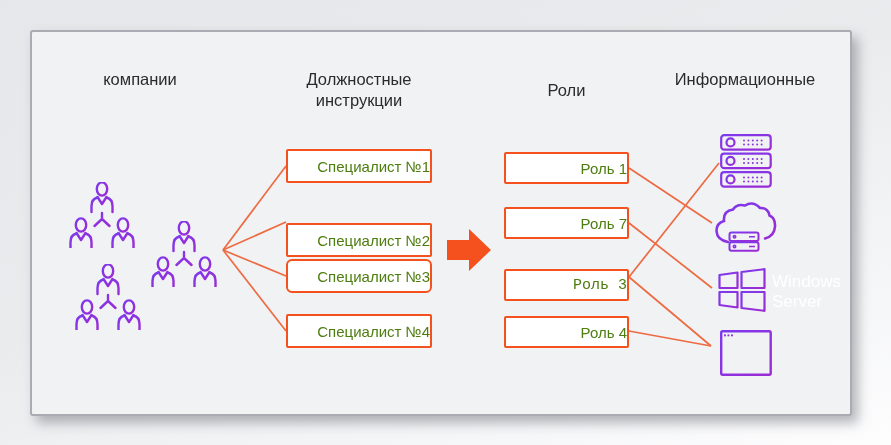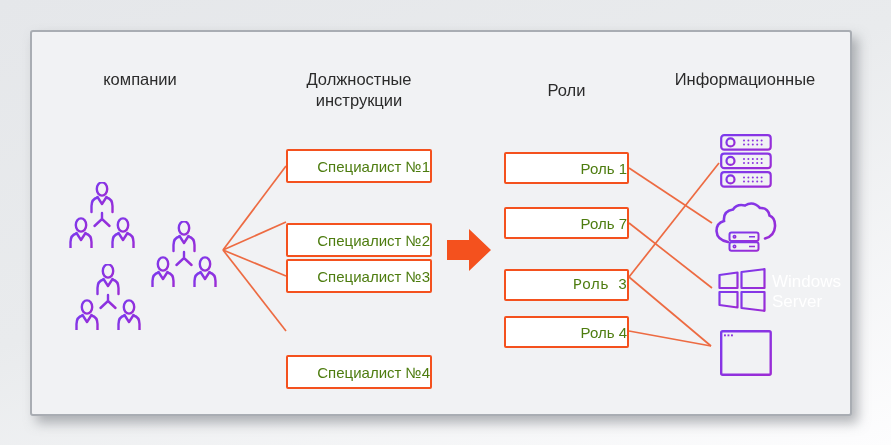--- a/index.html
+++ b/index.html
@@ -170,24 +170,24 @@
 <svg class="absvg" style="left:148px;top:221px;" width="72" height="66">
     <use href="#team"></use>
   </svg>
 
 <div class="obox spec" style="top:149px;">
   <span>Специалист №1</span>
 </div>
 <div class="obox spec" style="top:205px;margin-top:18px;">
   <span>Специалист №2</span>
 </div>
-<div class="obox spec" style="top:259px;">
+<div class="obox spec" style="top:259px;border-radius:6px;">
   <span>Специалист №3</span>
 </div>
-<div class="obox spec" style="top:314px;margin-top:41px;">
+<div class="obox spec" style="top:314px;">
   <span>Специалист №4</span>
 </div>
 
 <div class="obox role" style="top:152px;padding-left:33px;">
   <span>Роль 1</span>
 </div>
 <div class="obox role" style="top:207px;">
   <span>Роль 7</span>
 </div>
 <div class="obox role" style="top:269px;font-family:Liberation Mono, monospace;">

